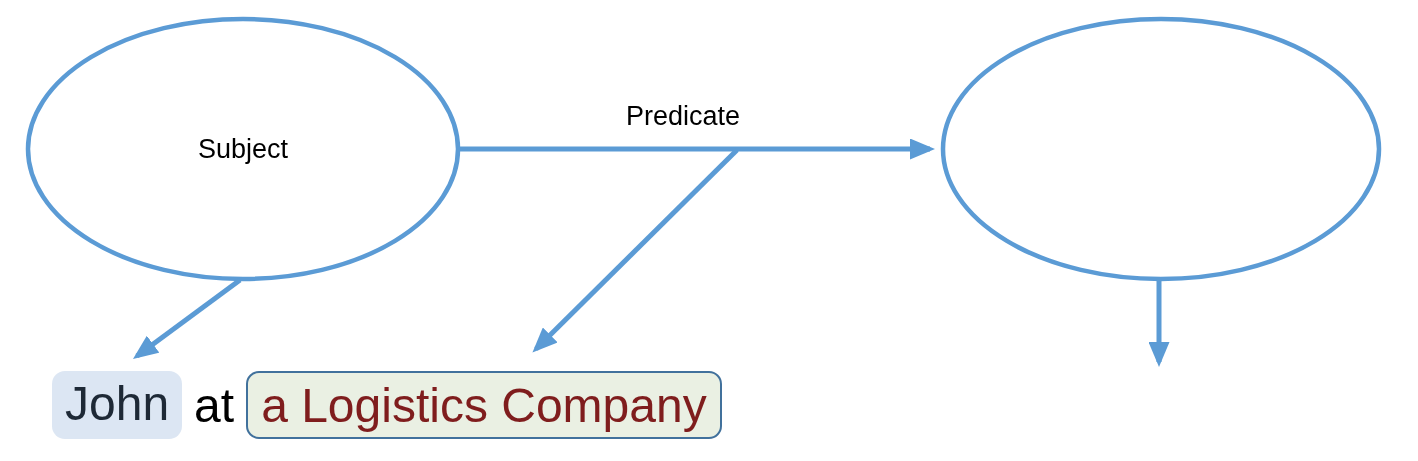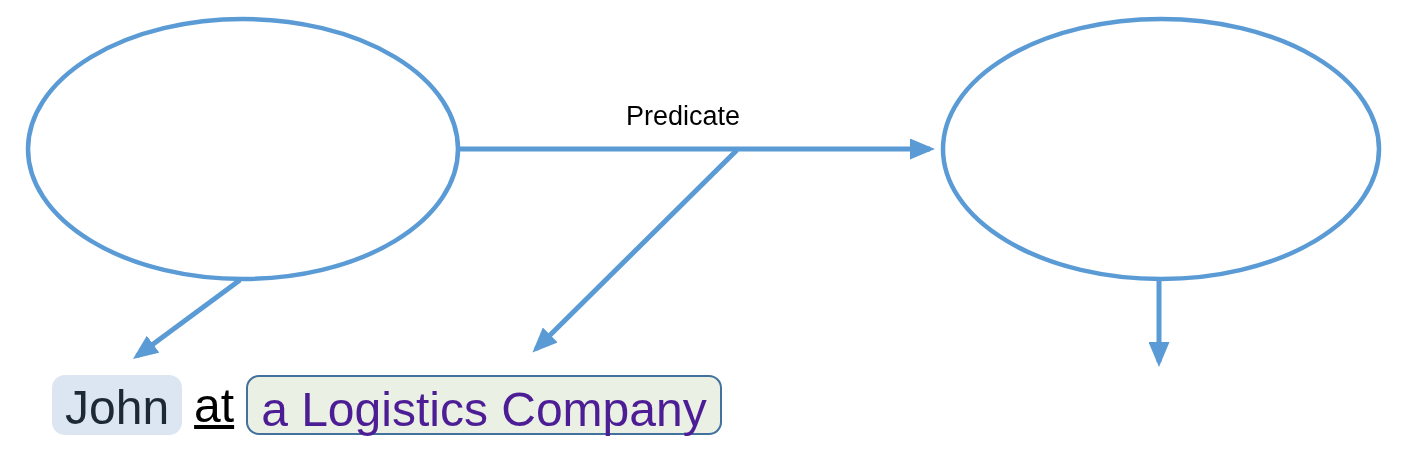--- a/index.html
+++ b/index.html
@@ -39,45 +39,44 @@
     left: 52px;
     top: 369px;
     height: 72px;
     display: flex;
     align-items: center;
     white-space: nowrap;
     font-size: 48px;
   }
   .token-box {
     display: inline-block;
-    height: 60px;
+    height: 68px;
     line-height: 66px;
     padding: 0 13px;
     border-radius: 13px;
     box-sizing: border-box;
   }
   .subject-box {
     background: #dce6f3;
     color: #1e2936;
     border: none;
   }
   .predicate-box {
     background: #fcf8ec;
     color: #3b3b35;
     border: 2.5px solid #41719c;
     margin-left: 5px;
   }
   .connector-word {
     color: #000000;
     margin: 0 12px;
-    text-decoration: underline;
   }
   .object-box {
     background: #eaf0e3;
-    color: #4c1d95;
+    color: #7f1d1d;
     border: 2.5px solid #41719c;
   }
 </style>
 </head>
 <body>
 
 <div class="canvas">
 
   <svg class="diagram-svg" viewBox="0 0 1418 461">
     <defs>
@@ -92,20 +91,21 @@
 
     <line x1="459" y1="149" x2="930" y2="149" stroke="#5B9BD5" stroke-width="5" marker-end="url(#arrowhead)"></line>
 
     <line x1="737" y1="150" x2="536" y2="349" stroke="#5B9BD5" stroke-width="5" marker-end="url(#arrowhead)"></line>
 
     <line x1="240" y1="280" x2="137" y2="356" stroke="#5B9BD5" stroke-width="5" marker-end="url(#arrowhead)"></line>
 
     <line x1="1159" y1="279" x2="1159" y2="362" stroke="#5B9BD5" stroke-width="5" marker-end="url(#arrowhead)"></line>
   </svg>
 
+  <div class="node-label subject-label">Subject</div>
 
   <div class="node-label predicate-label">Predicate</div>
 
 
   <div class="sentence-row">
     <span class="token-box subject-box">John</span>
     <span class="connector-word">at</span>
     <span class="token-box object-box">a Logistics Company</span>
   </div>
 

